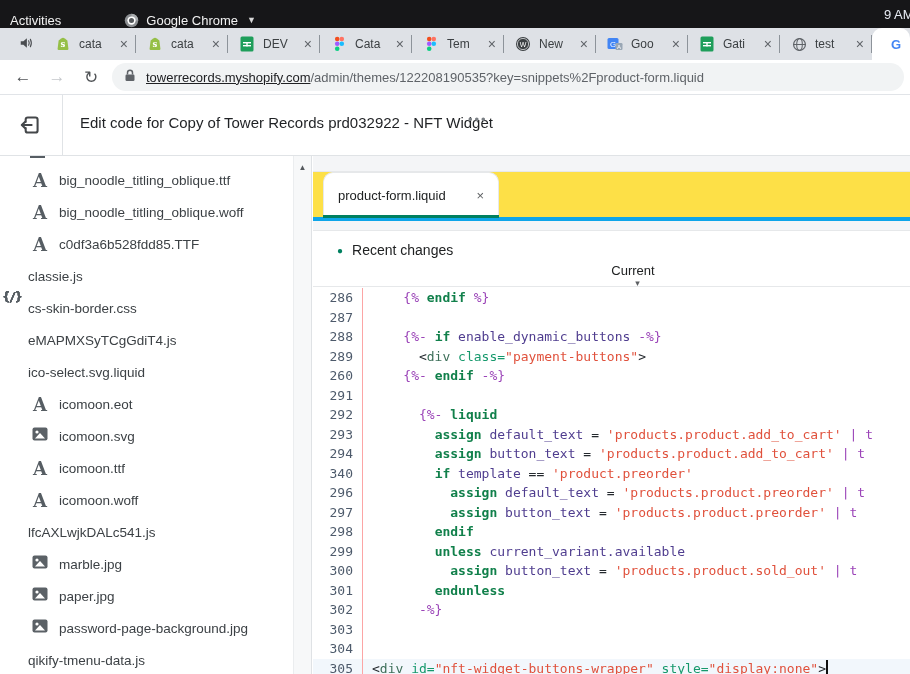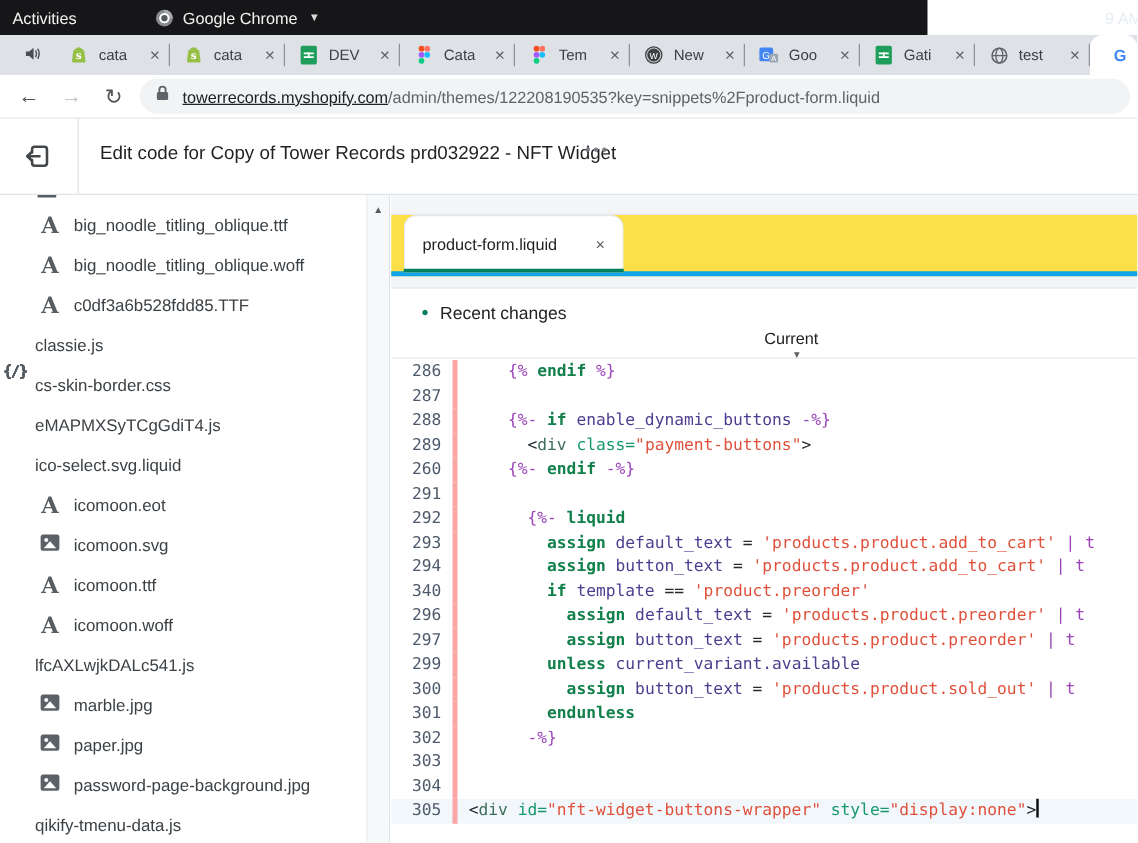--- a/index.html
+++ b/index.html
@@ -2,22 +2,22 @@
 <html><head>
 <meta charset="utf-8">
 <style>
   html,body { margin:0; padding:0; }
   body {
     width:910px; height:674px; position:relative; overflow:hidden;
     background:#fff; font-family:"Liberation Sans", sans-serif;
     -webkit-font-smoothing:antialiased;
   }
   
-  .gnome-bar { position:absolute; left:0; top:0; width:742px; height:28px;
-    background:#161618; color:#f2f2f2; font-size:13px; display:flex; align-items:center; }
+  .gnome-bar { position:absolute; left:0; top:0; width:910px; height:28px;
+    background:#161618; color:#f2f2f2; font-size:13px; display:flex; align-items:flex-end; }
   .gnome-activities { margin-left:10px; }
   .gnome-app { display:flex; align-items:center; margin-left:62px; gap:7px; }
   .gnome-caret { font-size:9px; color:#d8d8d8; margin-left:2px; }
   .gnome-clock { position:absolute; left:884px; top:0; height:28px; width:26px;
     overflow:hidden; display:flex; align-items:center; white-space:nowrap; color:#e8ecf4; }
   
   .tabstrip { position:absolute; left:0; top:28px; width:910px; height:32px; background:#dee1e6; }
   .speaker { position:absolute; left:19px; top:8px; }
   .btabs { position:absolute; left:44px; top:0; height:32px; display:flex; }
   .btab { width:92px; height:32px; box-sizing:border-box; display:flex; align-items:center;
@@ -73,21 +73,21 @@
   .vb1 { font-size:14px; color:#202223; display:flex; align-items:center; }
   .vb-bullet { color:#008060; font-size:10px; margin-right:9px; }
   .vb2 { margin-top:5px; padding-left:19px; font-size:13px; color:#202223; display:flex; align-items:center;flex-direction:column; }
   .vb-caret { color:#5c5f62; font-size:9px; margin-left:9px; }
   
   .code { position:absolute; left:0; right:0; top:129px; bottom:0; overflow:hidden;
     font-family:"DejaVu Sans Mono", monospace; font-size:13px; line-height:19.5px; padding-top:3px; }
   .code-row { display:flex; white-space:pre; }
   .code-row.active { background:#f2f7fc; }
   .ln { width:40px; flex:none; text-align:right; padding-right:9px; color:#4d5a6b;
-    border-right:4px solid #fca5a5; }
+    border-right:1px solid #fca5a5; }
   .ct { padding-left:9px; }
   .tk-p { color:#24292e; } .tk-o { color:#24292e; }
   .tk-d { color:#9b44b8; }
   .tk-k { color:#11804b; font-weight:bold; }
   .tk-v { color:#4f3d8f; }
   .tk-s { color:#e0513c; }
   .tk-a { color:#16996c; }
   .tk-t { color:#3c6e58; }
   .caret-bar { display:inline-block; width:2px; height:15px; background:#111; vertical-align:-2px; }
 </style>
@@ -375,20 +375,21 @@
       <div class="code-row"><span class="ln">288</span><span class="ct"><span class="tk-p">    </span><span class="tk-d">{%-</span><span class="tk-p"> </span><span class="tk-k">if</span><span class="tk-p"> </span><span class="tk-v">enable_dynamic_buttons</span><span class="tk-p"> </span><span class="tk-d">-%}</span></span></div>
       <div class="code-row"><span class="ln">289</span><span class="ct"><span class="tk-p">      </span><span class="tk-o">&lt;</span><span class="tk-t">div</span><span class="tk-p"> </span><span class="tk-a">class=</span><span class="tk-s">"payment-buttons"</span><span class="tk-o">&gt;</span></span></div>
       <div class="code-row"><span class="ln">260</span><span class="ct"><span class="tk-p">    </span><span class="tk-d">{%-</span><span class="tk-p"> </span><span class="tk-k">endif</span><span class="tk-p"> </span><span class="tk-d">-%}</span></span></div>
       <div class="code-row"><span class="ln">291</span><span class="ct"></span></div>
       <div class="code-row"><span class="ln">292</span><span class="ct"><span class="tk-p">      </span><span class="tk-d">{%-</span><span class="tk-p"> </span><span class="tk-k">liquid</span></span></div>
       <div class="code-row"><span class="ln">293</span><span class="ct"><span class="tk-p">        </span><span class="tk-k">assign</span><span class="tk-p"> </span><span class="tk-v">default_text</span><span class="tk-p"> </span><span class="tk-o">=</span><span class="tk-p"> </span><span class="tk-s">'products.product.add_to_cart'</span><span class="tk-p"> </span><span class="tk-d">|</span><span class="tk-p"> </span><span class="tk-d">t</span></span></div>
       <div class="code-row"><span class="ln">294</span><span class="ct"><span class="tk-p">        </span><span class="tk-k">assign</span><span class="tk-p"> </span><span class="tk-v">button_text</span><span class="tk-p"> </span><span class="tk-o">=</span><span class="tk-p"> </span><span class="tk-s">'products.product.add_to_cart'</span><span class="tk-p"> </span><span class="tk-d">|</span><span class="tk-p"> </span><span class="tk-d">t</span></span></div>
       <div class="code-row"><span class="ln">340</span><span class="ct"><span class="tk-p">        </span><span class="tk-k">if</span><span class="tk-p"> </span><span class="tk-v">template</span><span class="tk-p"> </span><span class="tk-o">==</span><span class="tk-p"> </span><span class="tk-s">'product.preorder'</span></span></div>
       <div class="code-row"><span class="ln">296</span><span class="ct"><span class="tk-p">          </span><span class="tk-k">assign</span><span class="tk-p"> </span><span class="tk-v">default_text</span><span class="tk-p"> </span><span class="tk-o">=</span><span class="tk-p"> </span><span class="tk-s">'products.product.preorder'</span><span class="tk-p"> </span><span class="tk-d">|</span><span class="tk-p"> </span><span class="tk-d">t</span></span></div>
       <div class="code-row"><span class="ln">297</span><span class="ct"><span class="tk-p">          </span><span class="tk-k">assign</span><span class="tk-p"> </span><span class="tk-v">button_text</span><span class="tk-p"> </span><span class="tk-o">=</span><span class="tk-p"> </span><span class="tk-s">'products.product.preorder'</span><span class="tk-p"> </span><span class="tk-d">|</span><span class="tk-p"> </span><span class="tk-d">t</span></span></div>
+      <div class="code-row"><span class="ln">298</span><span class="ct"><span class="tk-p">        </span><span class="tk-k">endif</span></span></div>
       <div class="code-row"><span class="ln">299</span><span class="ct"><span class="tk-p">        </span><span class="tk-k">unless</span><span class="tk-p"> </span><span class="tk-v">current_variant.available</span></span></div>
       <div class="code-row"><span class="ln">300</span><span class="ct"><span class="tk-p">          </span><span class="tk-k">assign</span><span class="tk-p"> </span><span class="tk-v">button_text</span><span class="tk-p"> </span><span class="tk-o">=</span><span class="tk-p"> </span><span class="tk-s">'products.product.sold_out'</span><span class="tk-p"> </span><span class="tk-d">|</span><span class="tk-p"> </span><span class="tk-d">t</span></span></div>
       <div class="code-row"><span class="ln">301</span><span class="ct"><span class="tk-p">        </span><span class="tk-k">endunless</span></span></div>
       <div class="code-row"><span class="ln">302</span><span class="ct"><span class="tk-p">      </span><span class="tk-d">-%}</span></span></div>
       <div class="code-row"><span class="ln">303</span><span class="ct"></span></div>
       <div class="code-row"><span class="ln">304</span><span class="ct"></span></div>
       <div class="code-row active"><span class="ln">305</span><span class="ct"><span class="tk-o">&lt;</span><span class="tk-t">div</span><span class="tk-p"> </span><span class="tk-a">id=</span><span class="tk-s">"nft-widget-buttons-wrapper"</span><span class="tk-p"> </span><span class="tk-a">style=</span><span class="tk-s">"display:none"</span><span class="tk-o">&gt;</span><span class="caret-bar"></span></span></div>
     </div>
 </div>
 

